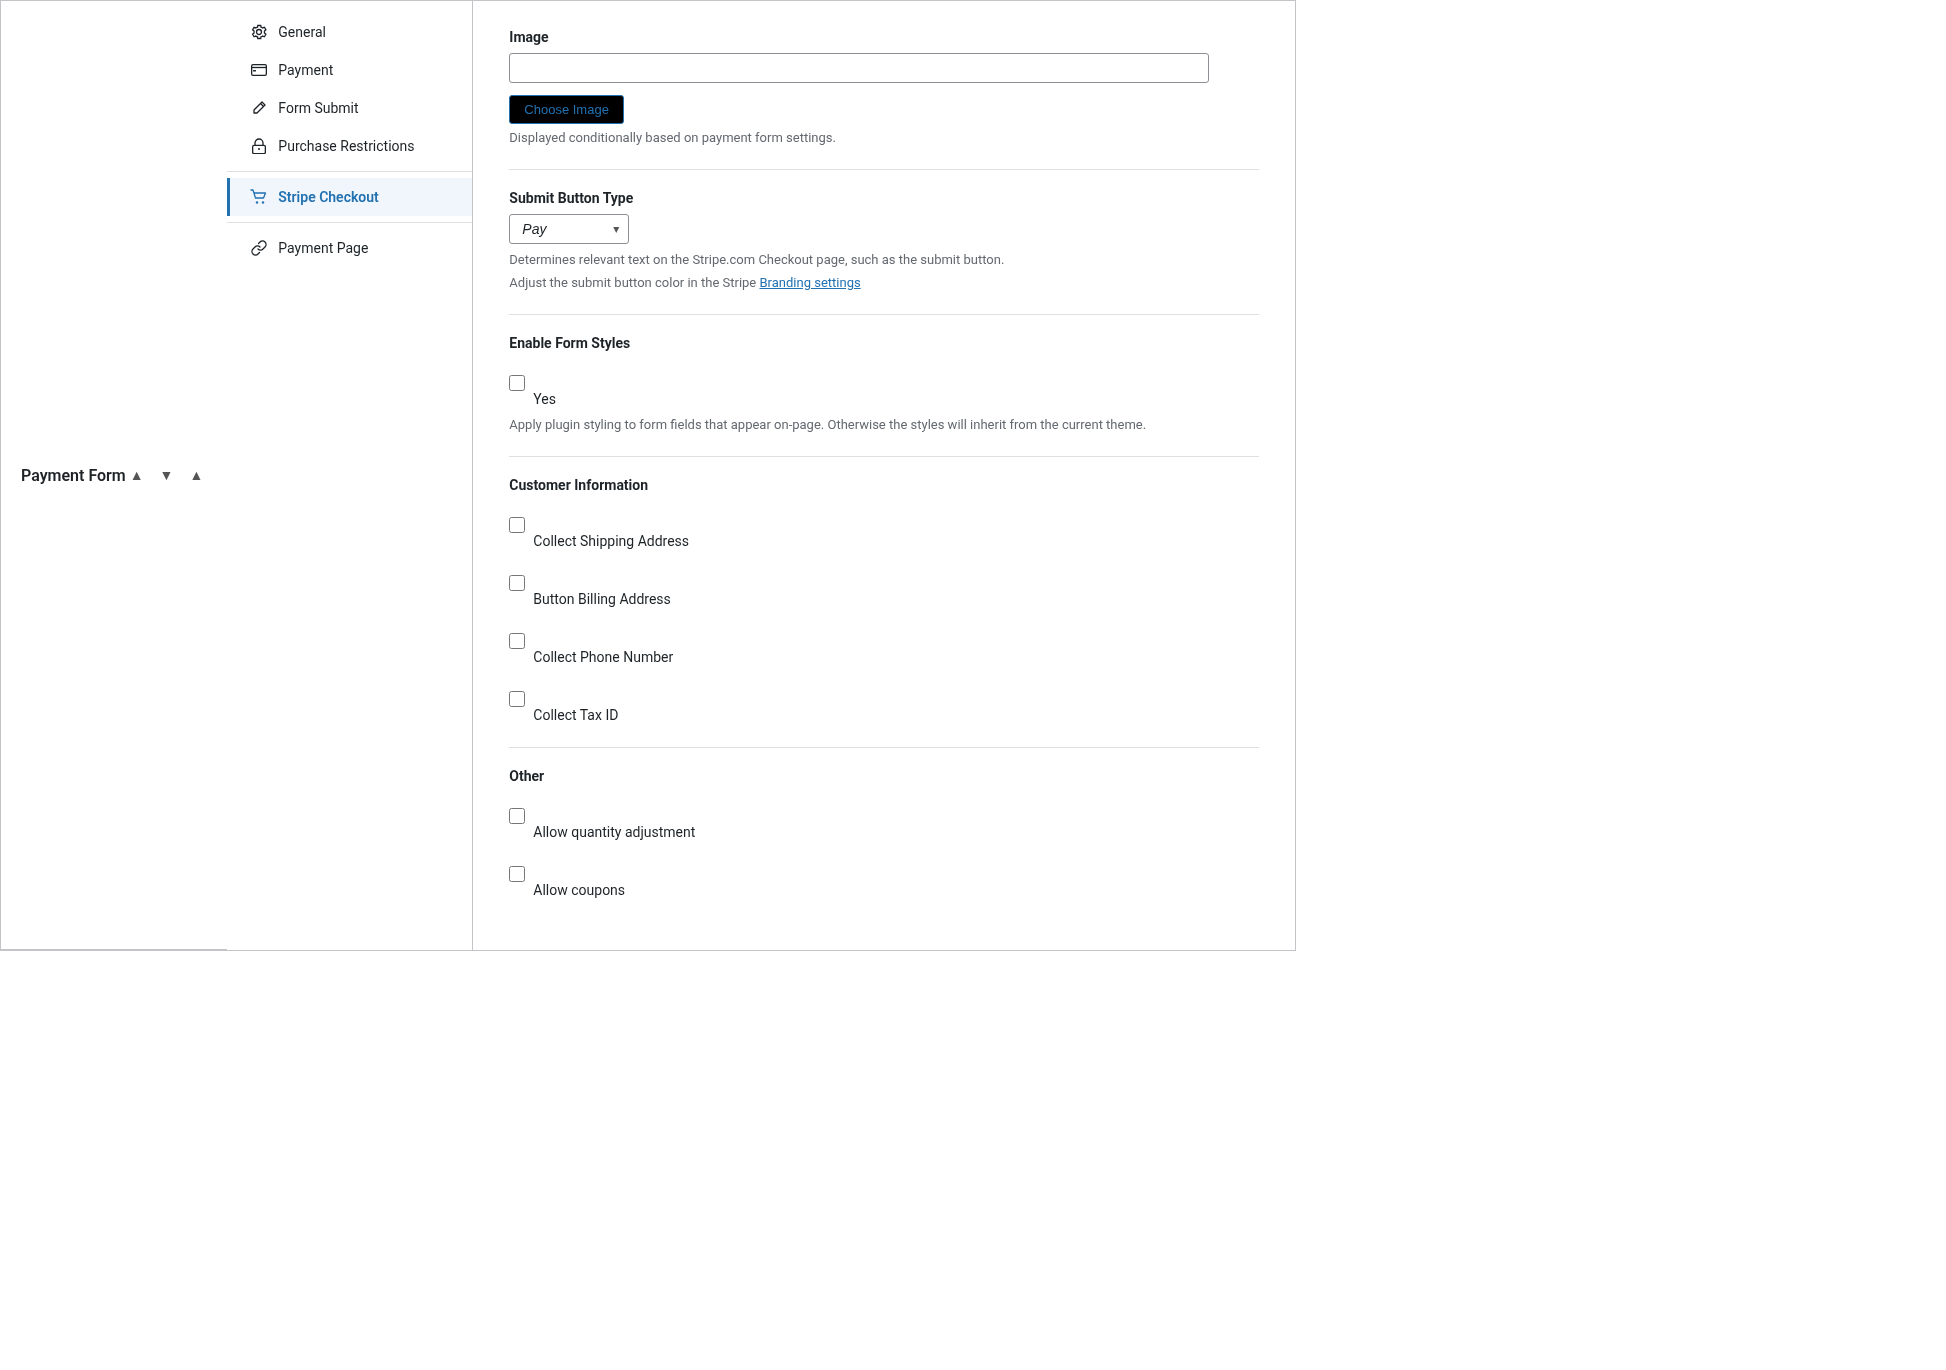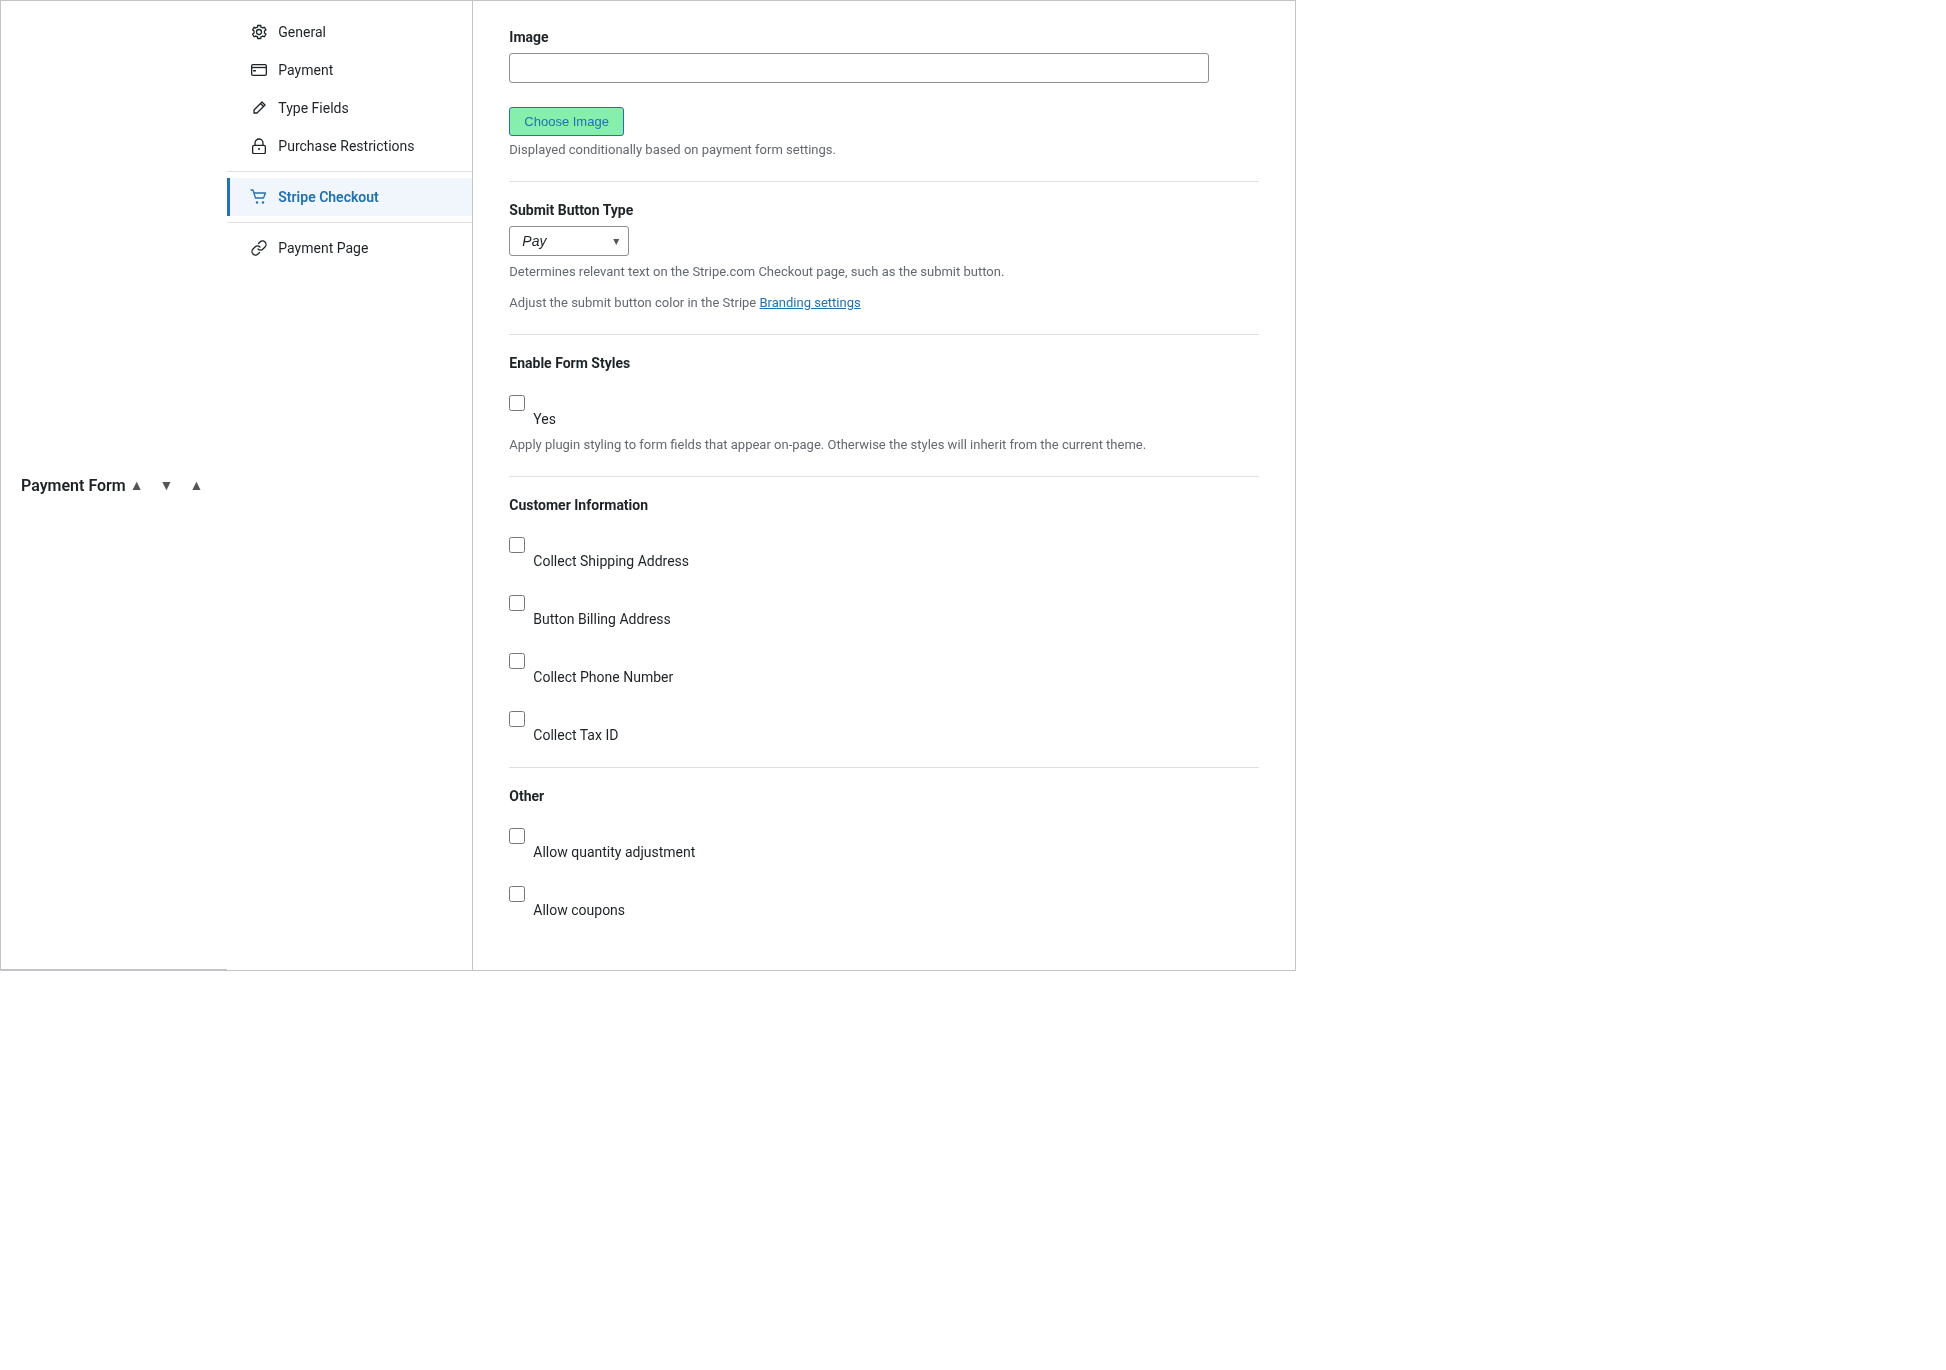--- a/index.html
+++ b/index.html
@@ -102,23 +102,23 @@
       max-width: 100%;
       padding: 6px 10px;
       border: 1px solid #8c8f94;
       border-radius: 3px;
       font-size: 14px;
       color: #1d2327;
       background: #fff;
       outline: none;
     }
     .btn-choose-image {
-      margin-top: 24px;
+      margin-top: 12px;
       padding: 6px 14px;
-      background: #86efac;
+      background: #000000;
       border: 1px solid #2271b1;
       border-radius: 3px;
       color: #2271b1;
       font-size: 13px;
       cursor: pointer;
       font-weight: 400;
     }
     .field-description {
       margin-top: 6px;
       font-size: 13px;
@@ -221,21 +221,21 @@
         <span>Payment</span>
       </div>
 
       <div class="sidebar-item">
         <span class="icon">
           <svg width="16" height="16" viewBox="0 0 16 16" fill="none" xmlns="http://www.w3.org/2000/svg">
             <path d="M11 2l3 3-8 8H3v-3l8-8z" stroke="#1d2327" stroke-width="1.3" fill="none" stroke-linejoin="round"></path>
             <line x1="9.5" y1="3.5" x2="12.5" y2="6.5" stroke="#1d2327" stroke-width="1.3"></line>
           </svg>
         </span>
-        <span>Type Fields</span>
+        <span>Form Submit</span>
       </div>
 
       <div class="sidebar-item">
         <span class="icon">
           <svg width="14" height="16" viewBox="0 0 14 16" fill="none" xmlns="http://www.w3.org/2000/svg">
             <rect x="0.65" y="7.35" width="12.7" height="8.3" rx="1.35" stroke="#1d2327" stroke-width="1.3"></rect>
             <path d="M3 7V5a4 4 0 0 1 8 0v2" stroke="#1d2327" stroke-width="1.3" fill="none"></path>
             <circle cx="7" cy="11" r="1" fill="#1d2327"></circle>
           </svg>
         </span>
@@ -287,21 +287,21 @@
         <div class="select-wrapper">
           <select class="select-field">
             <option>Pay</option>
             <option>Book</option>
             <option>Donate</option>
             <option>Subscribe</option>
           </select>
           <span class="select-arrow">▾</span>
         </div>
         <div class="field-description" style="margin-top:8px;">Determines relevant text on the Stripe.com Checkout page, such as the submit button.</div>
-        <div class="field-description" style="margin-top:16px;">
+        <div class="field-description" style="margin-top:8px;">
           <span>Adjust the submit button color in the Stripe </span><a class="link" href="#">Branding settings</a>
         </div>
       </div>
 
       <hr class="divider">
 
       <div class="field-group">
         <div class="field-label">Enable Form Styles</div>
         <div class="checkbox-row">
           <input type="checkbox" id="yes-checkbox" style="">

